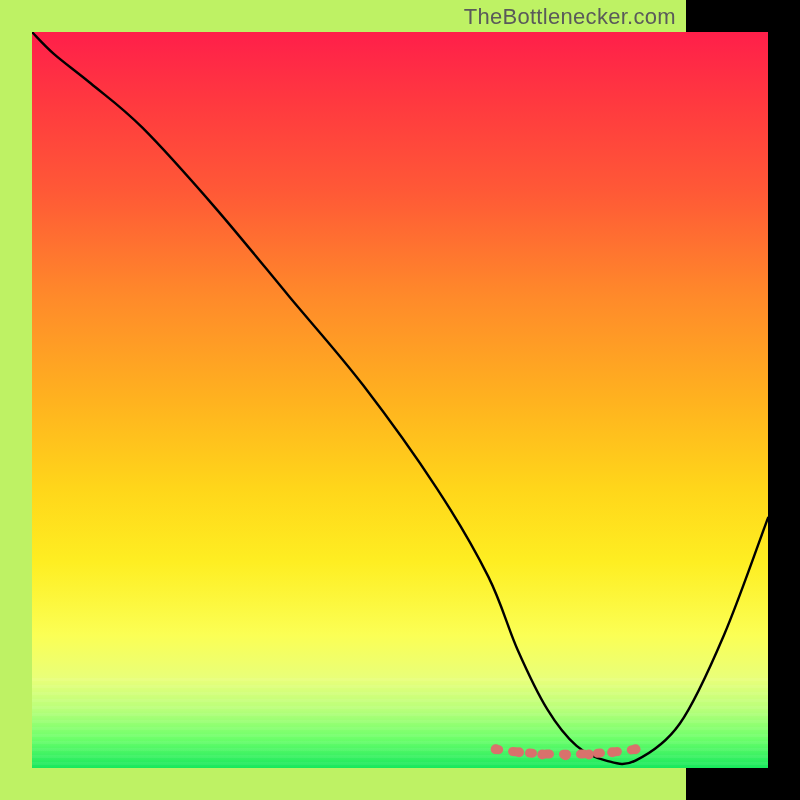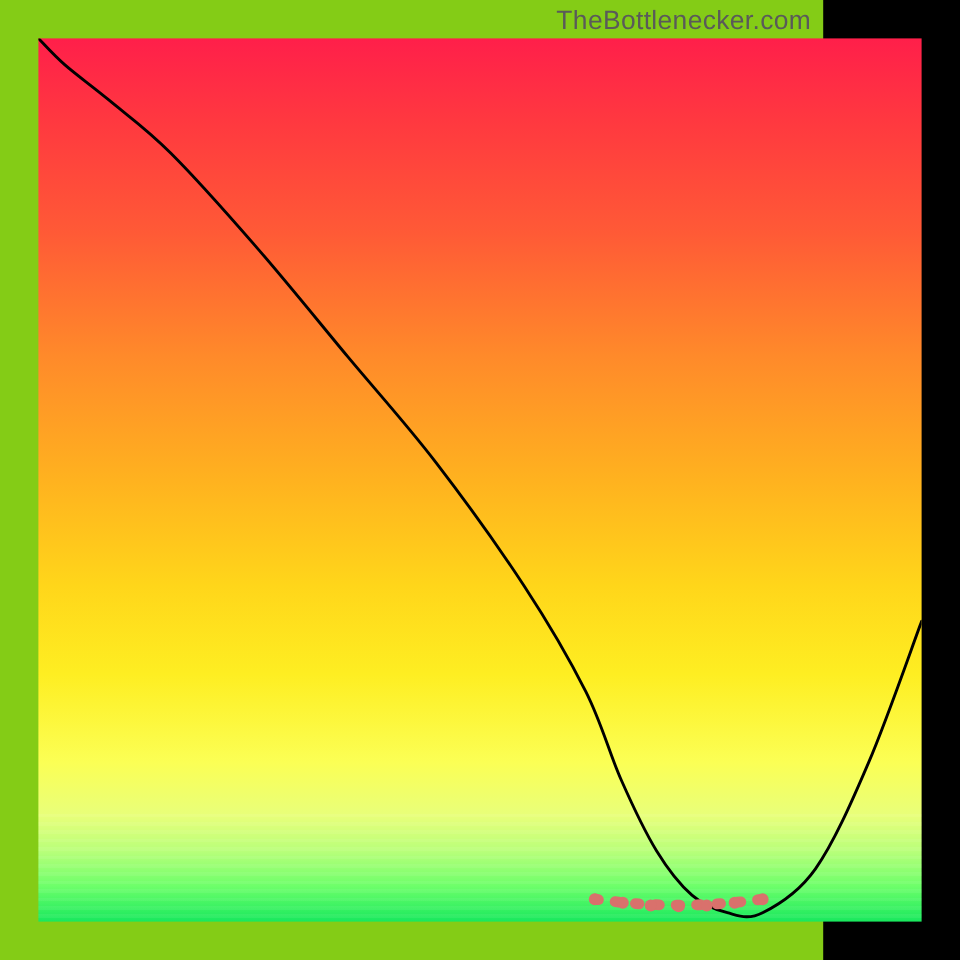--- a/index.html
+++ b/index.html
@@ -8,21 +8,21 @@
     width: 800px;
     height: 800px;
     background: #000;
     overflow: hidden;
     font-family: Arial, Helvetica, sans-serif;
   }
   .frame {
     position: relative;
     width: 686px;
     height: 800px;
-    background: #84cc16;
+    background: #bef264;
   }
   .watermark {
     position: absolute;
     top: 4px;
     right: 10px;
     color: #5a5a5a;
     font-size: 22px;
     font-weight: 500;
     letter-spacing: 0.3px;
     z-index: 5;

